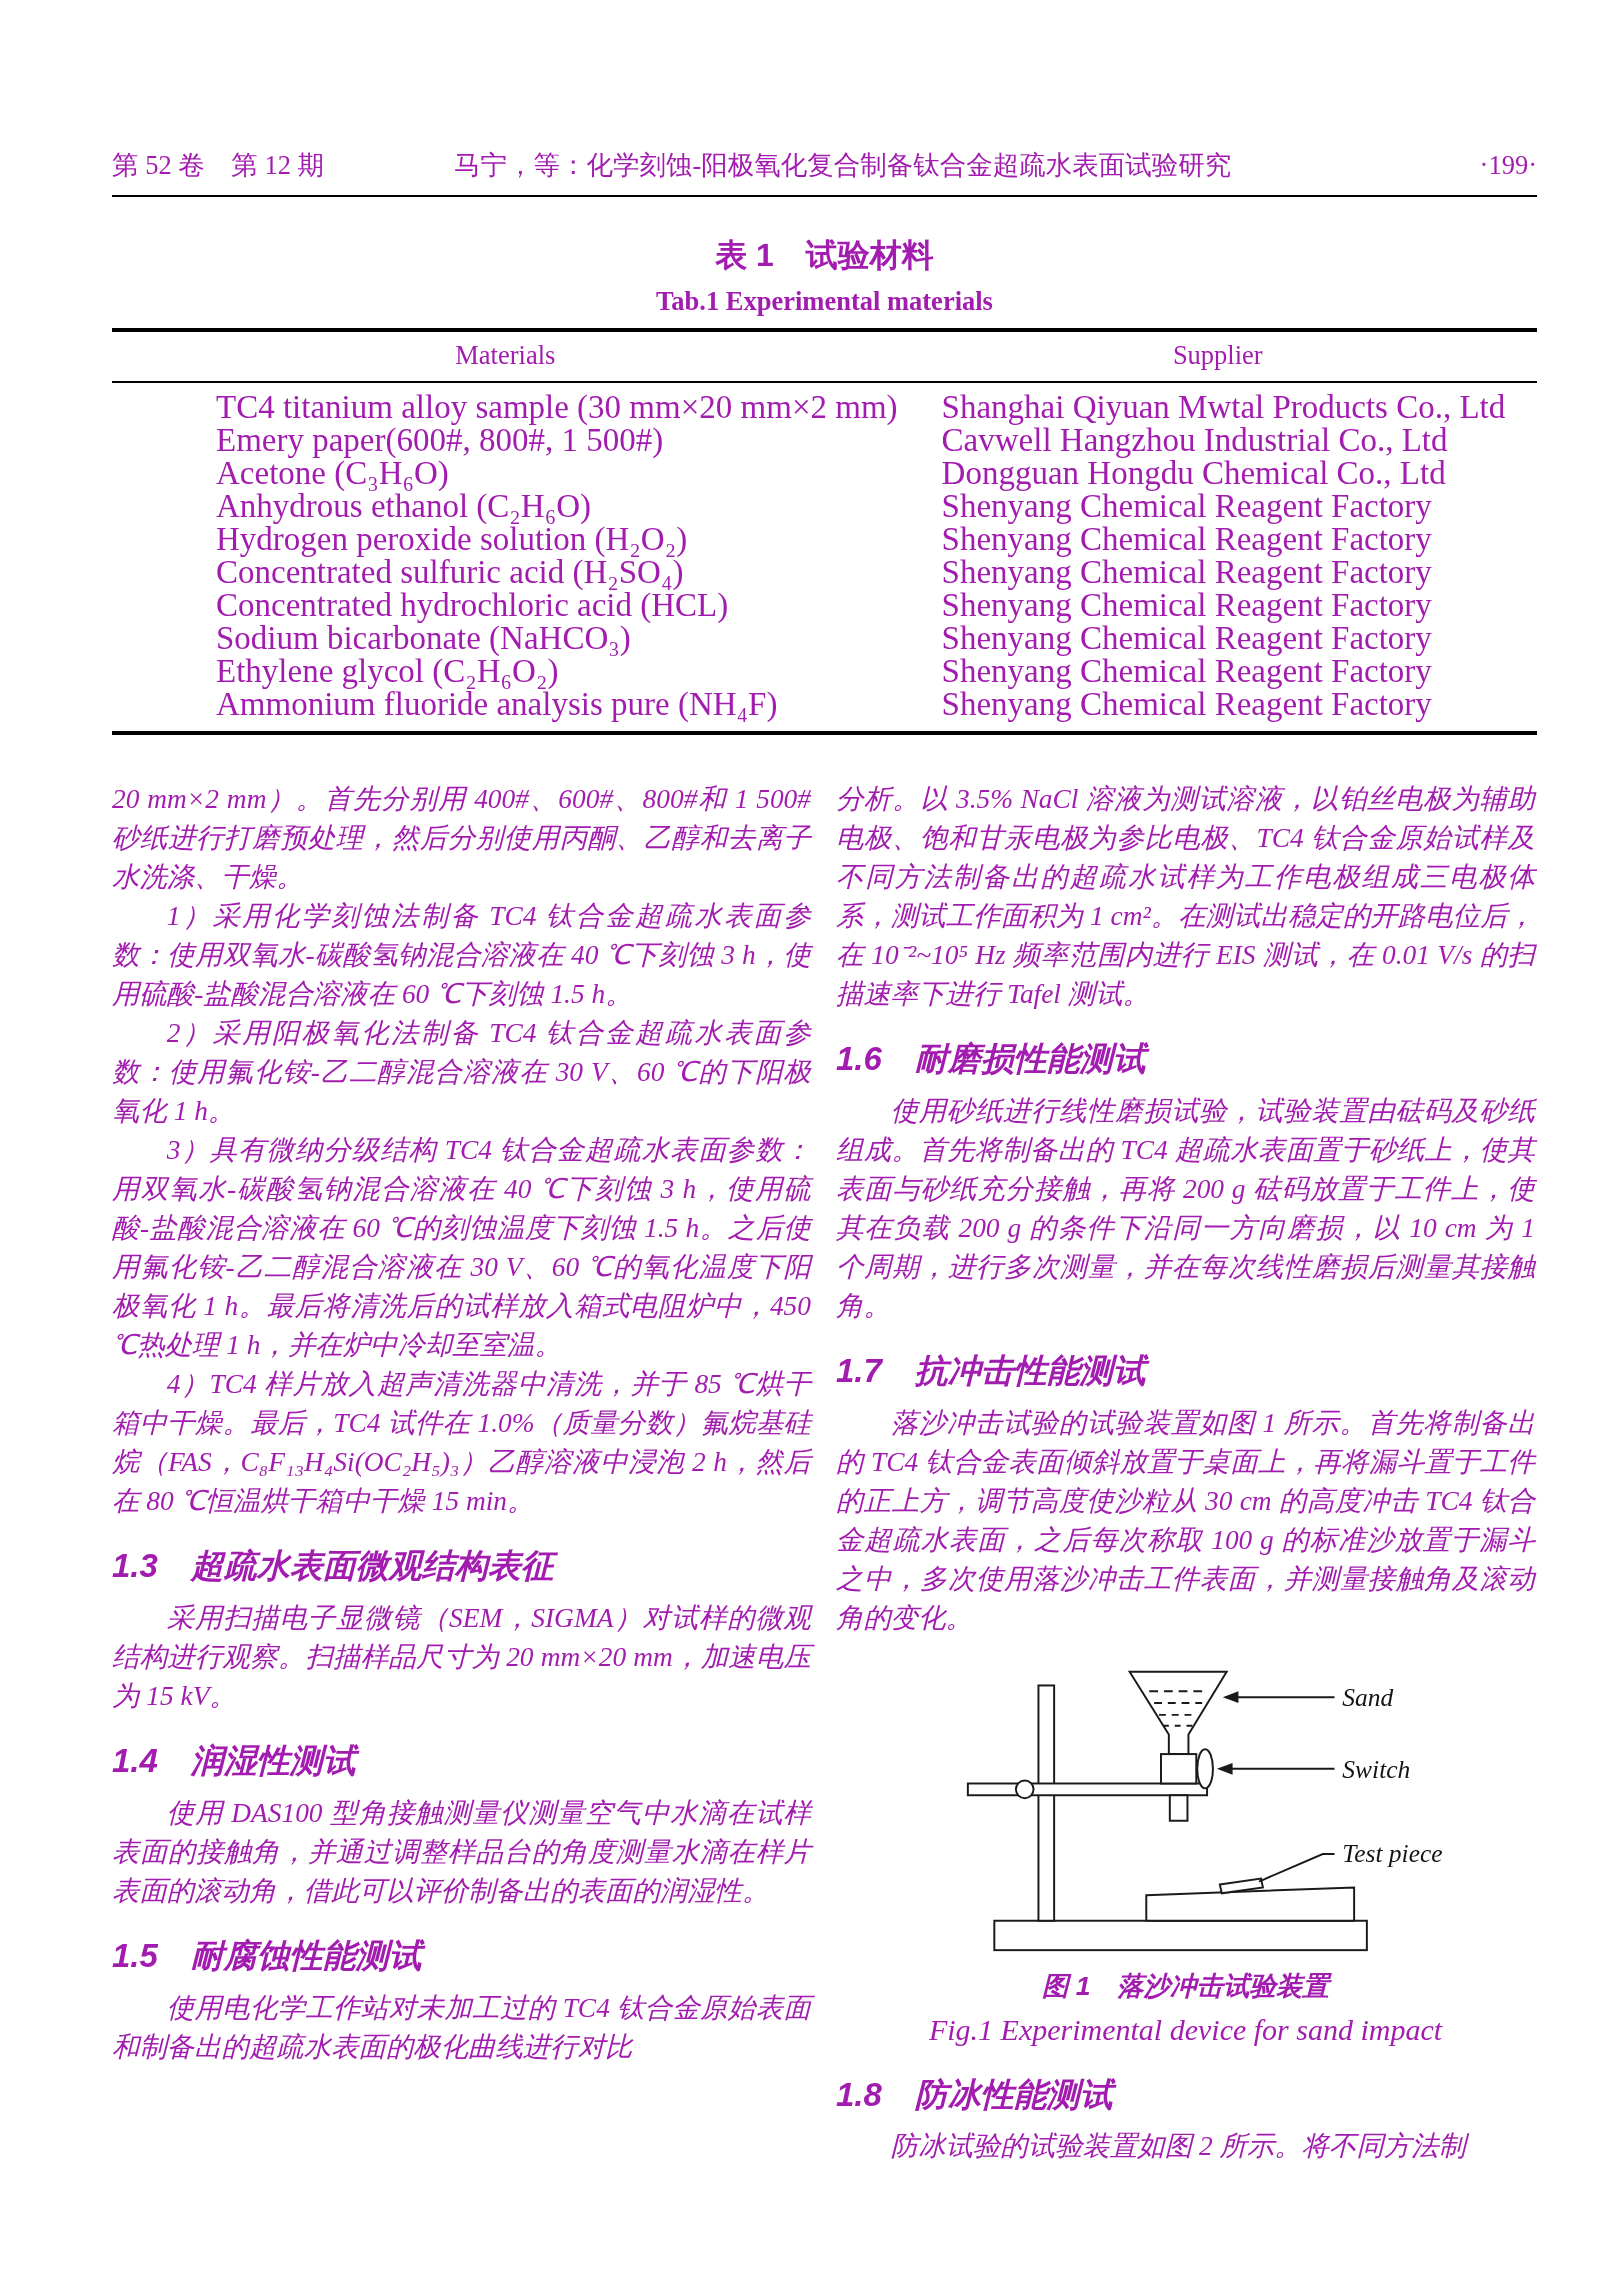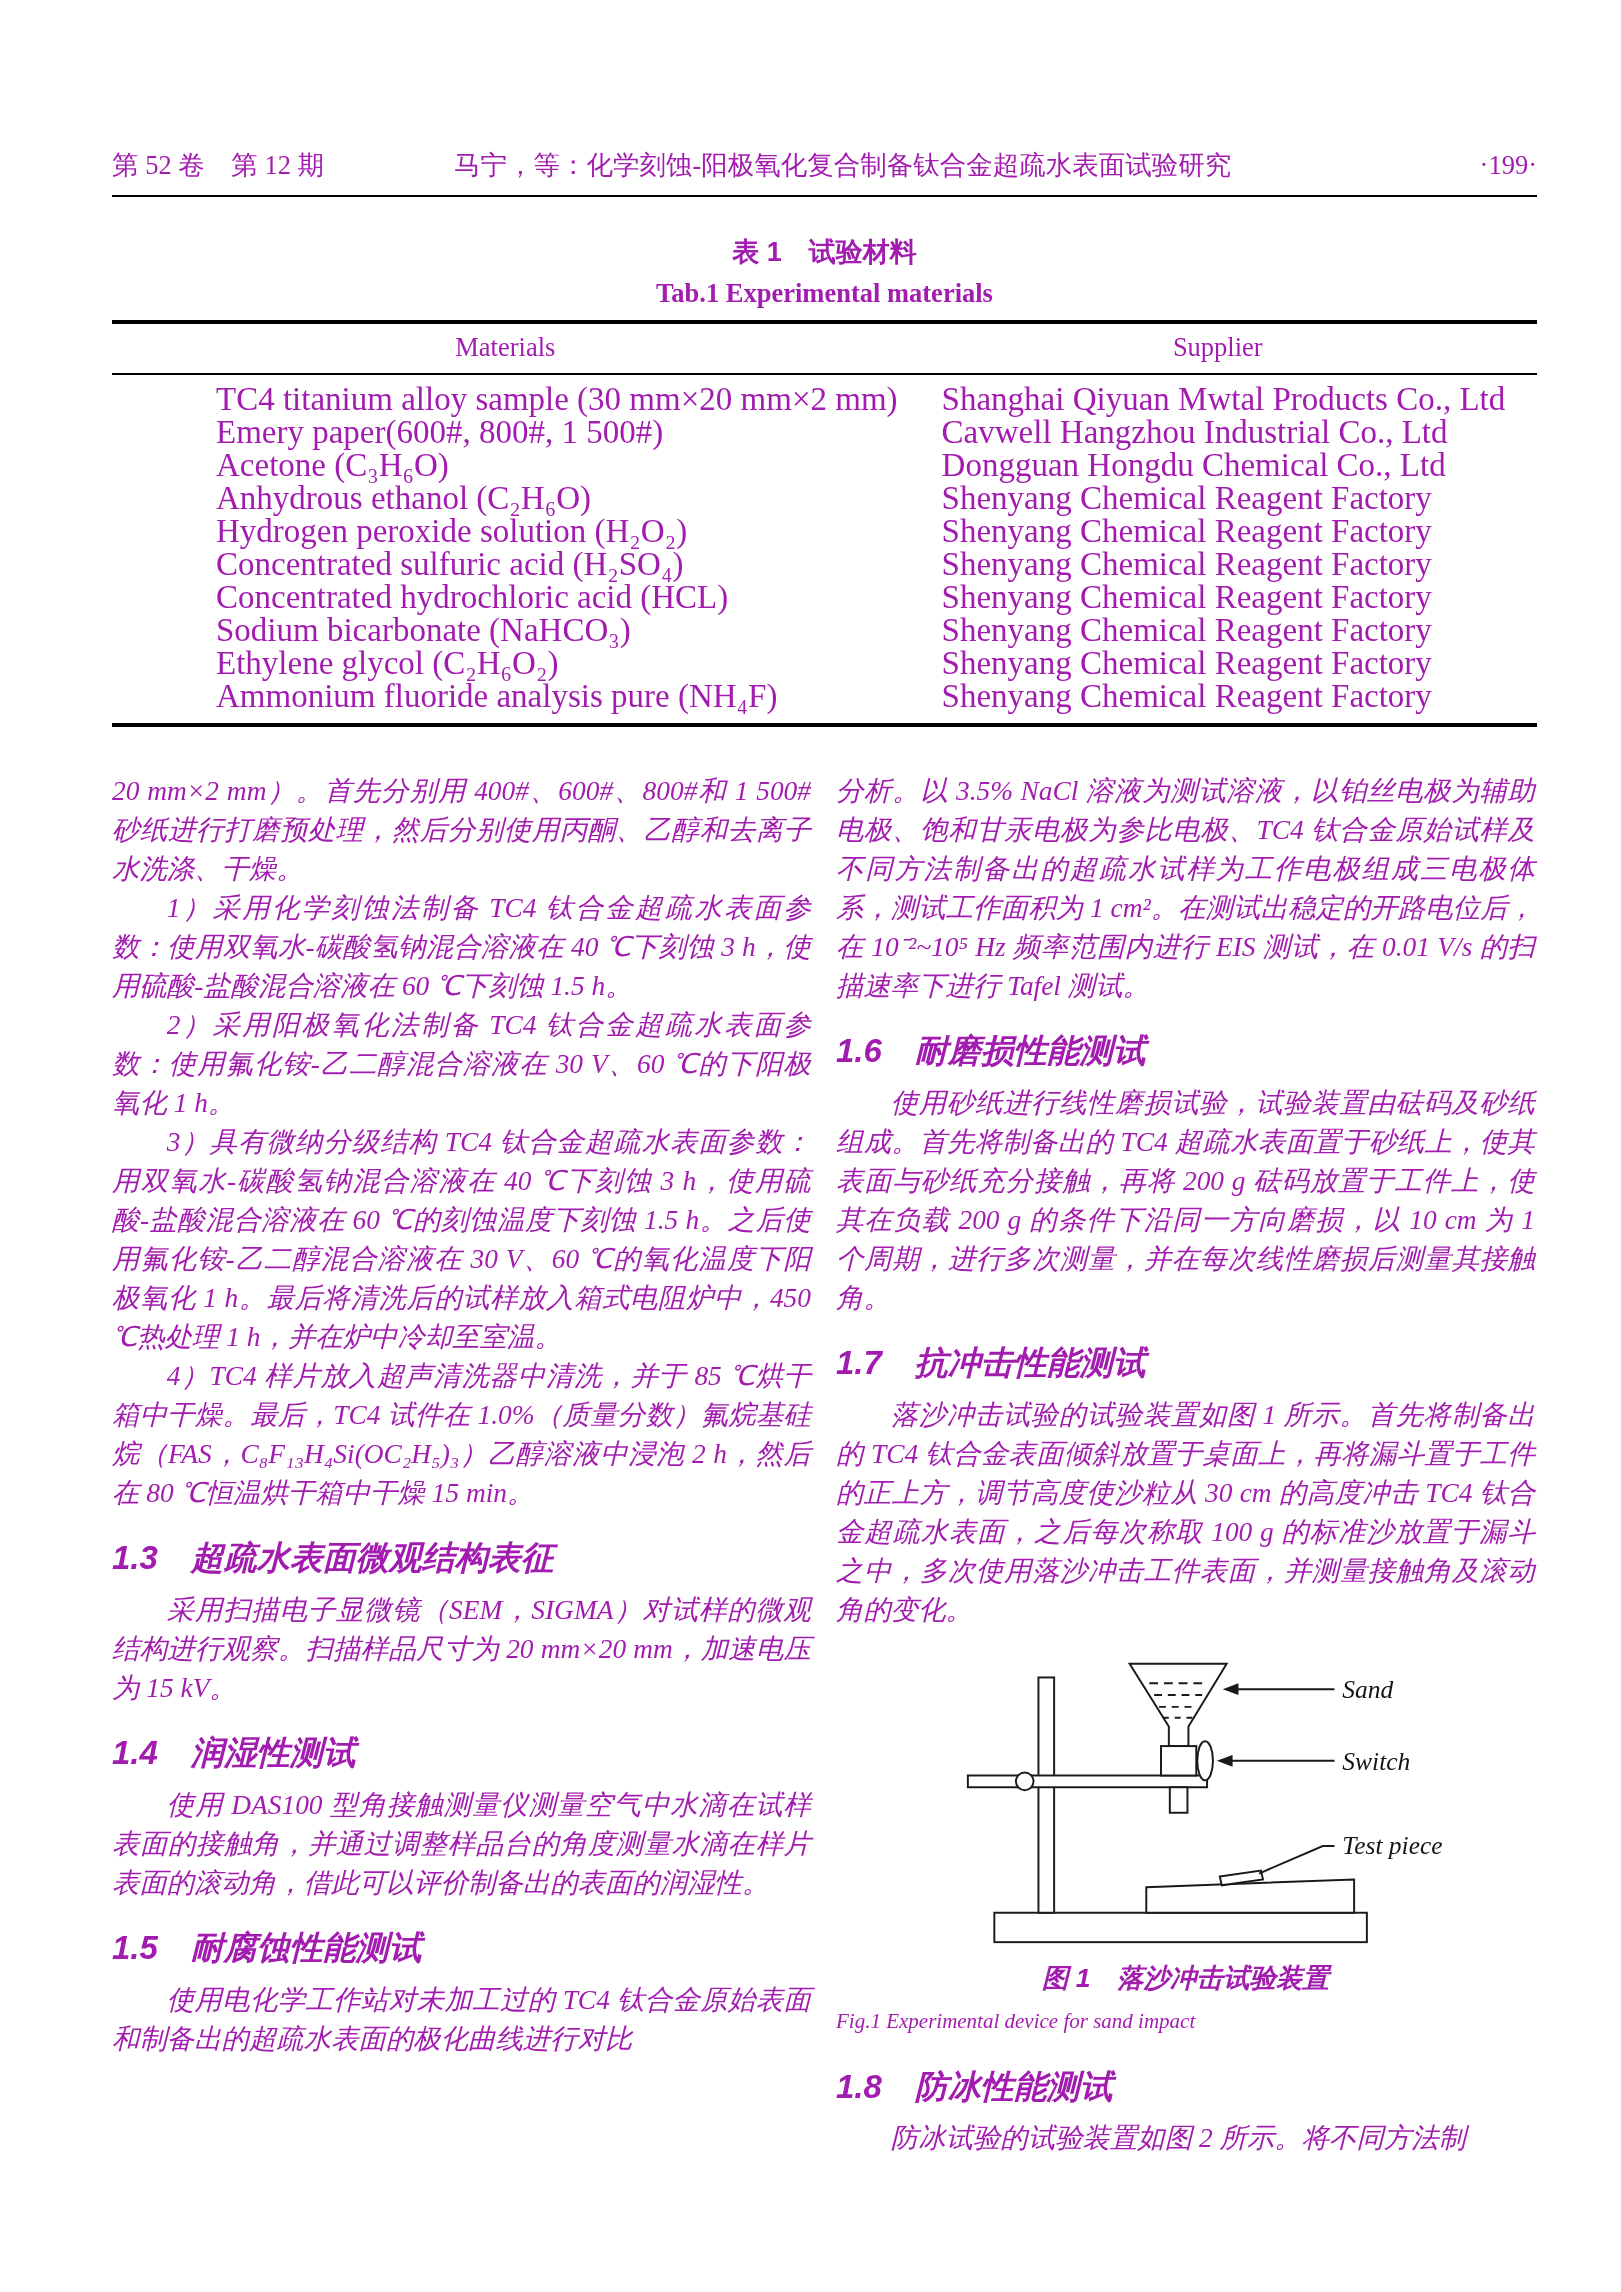--- a/index.html
+++ b/index.html
@@ -22,21 +22,21 @@
     border-bottom:2.9px solid #000;
   }
   .runhead .vol{width:24%;}
   .runhead .rtitle{flex:1;text-align:left;}
   .runhead .pg{width:10%;text-align:right;}
 
   
   .tbl-title-zh{
     text-align:center;
     font-family:"Liberation Sans", sans-serif;
-    font-weight:bold;font-size:27px;
+    font-weight:bold;font-size:32px;
     margin-top:37px;
   }
   .tbl-title-en{
     text-align:center;font-weight:bold;font-size:26.5px;
     margin-top:7.8px;margin-bottom:11.8px;
   }
   table.mat-table{
     width:100%;
     border-collapse:collapse;
     border-top:4.9px solid #000;
@@ -71,21 +71,21 @@
     text-align:left;
   }
   
   .fig{margin:19.6px 0 0 0;text-align:center;}
   .fig svg{display:block;margin:0 auto;}
   .cap-zh{
     font-family:"Liberation Sans", sans-serif;
     font-weight:bold;font-size:26.5px;
     text-align:center;margin-top:9.8px;
   }
-  .cap-en{font-size:21px;text-align:left;margin-top:3.9px;}
+  .cap-en{font-size:30px;text-align:center;margin-top:3.9px;}
   .figline{stroke:#1a1a1a;stroke-width:2;fill:none;}
   .figfill{stroke:#1a1a1a;stroke-width:2;fill:#ffffff;}
   .figlabel{font-family:"Liberation Serif", serif;font-size:26px;fill:#141414;}
 </style>
 </head>
 <body>
 
 <div class="page">
 
   <div class="runhead">

